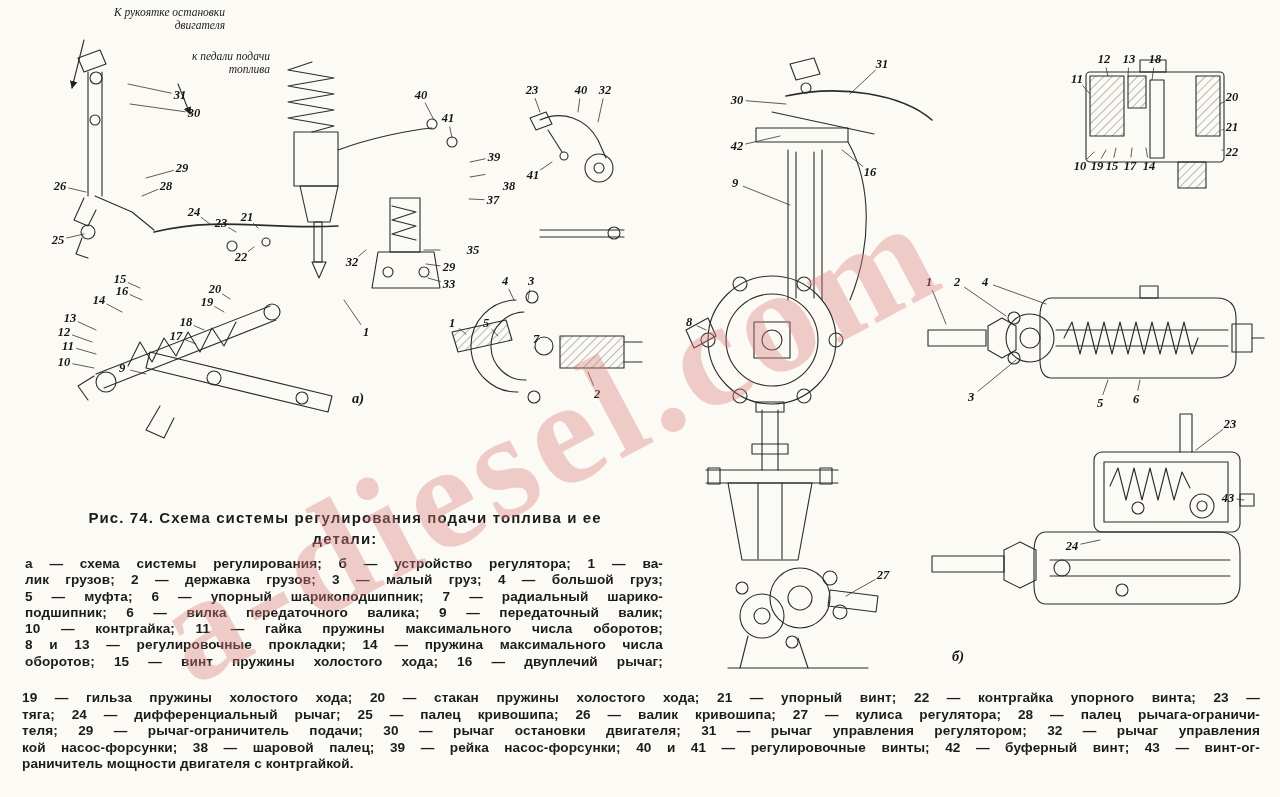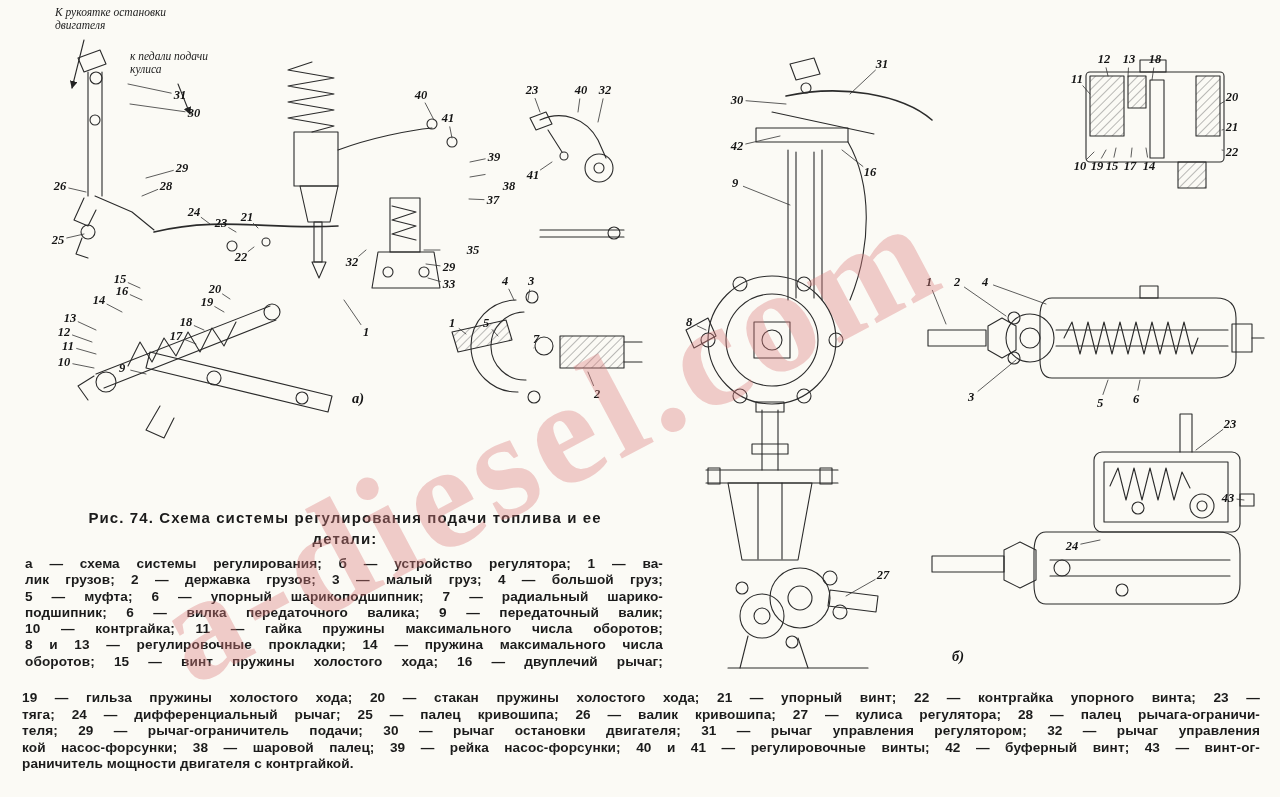--- a/index.html
+++ b/index.html
@@ -3,21 +3,21 @@
 <meta charset="utf-8">
 <style>
   html,body{margin:0;padding:0;background:#e8e8e8}
   .page{position:relative;width:1280px;height:797px;background:#fbfaf5;overflow:hidden;
         font-family:"Liberation Sans",sans-serif;color:#1b1b1b}
   #art{position:absolute;left:0;top:0;pointer-events:none}
   .callout{position:absolute;transform:translate(-50%,-50%);
            font:italic 600 12.5px "Liberation Serif",serif;color:#141414;white-space:nowrap;z-index:3}
   .panel-label{position:absolute;font:italic 600 14.5px "Liberation Serif",serif;color:#141414;z-index:3}
   .annot{position:absolute;font:italic 400 11.5px "Liberation Serif",serif;color:#222;
-         text-align:left;line-height:13px;z-index:3}
+         text-align:right;line-height:13px;z-index:3}
   .caption{position:absolute;left:25px;top:507px;width:640px;text-align:center;
            font:600 15px "Liberation Sans",sans-serif;letter-spacing:1.1px;line-height:21px;z-index:3}
   .legend{position:absolute;font:700 13.6px "Liberation Sans",sans-serif;letter-spacing:.1px;z-index:3}
   #legend-left{left:25px;top:556px;width:638px;line-height:16.3px}
   #legend-bottom{left:22px;top:690px;width:1238px;line-height:16.6px}
   .jline{text-align:justify;text-align-last:justify}
   #legend-bottom .jline:last-child{text-align-last:left}
   .watermark{position:absolute;left:128px;top:566px;transform:rotate(-28deg);transform-origin:left top;
              font:700 150px "Liberation Serif",serif;color:rgba(221,126,126,.38);
              white-space:nowrap;letter-spacing:6px;z-index:5;pointer-events:none}
@@ -334,21 +334,21 @@
       <span class="callout" style="left: 1228px; top: 498px;">43</span>
       <span class="callout" style="left: 1072px; top: 546px;">24</span>
     </div>
 
   <div class="annot" style="left:55px;top:6px;width:170px">
     <div>К рукоятке остановки</div>
     <div>двигателя</div>
   </div>
   <div class="annot" style="left:130px;top:50px;width:140px">
     <div>к педали подачи</div>
-    <div>кулиса</div>
+    <div>топлива</div>
   </div>
 
   <span class="panel-label" style="left:352px;top:390px">а)</span>
   <span class="panel-label" style="left:952px;top:648px">б)</span>
 
   <div class="caption">
     <div>Рис. 74. Схема системы регулирования подачи топлива и ее</div>
     <div>детали:</div>
   </div>
 

